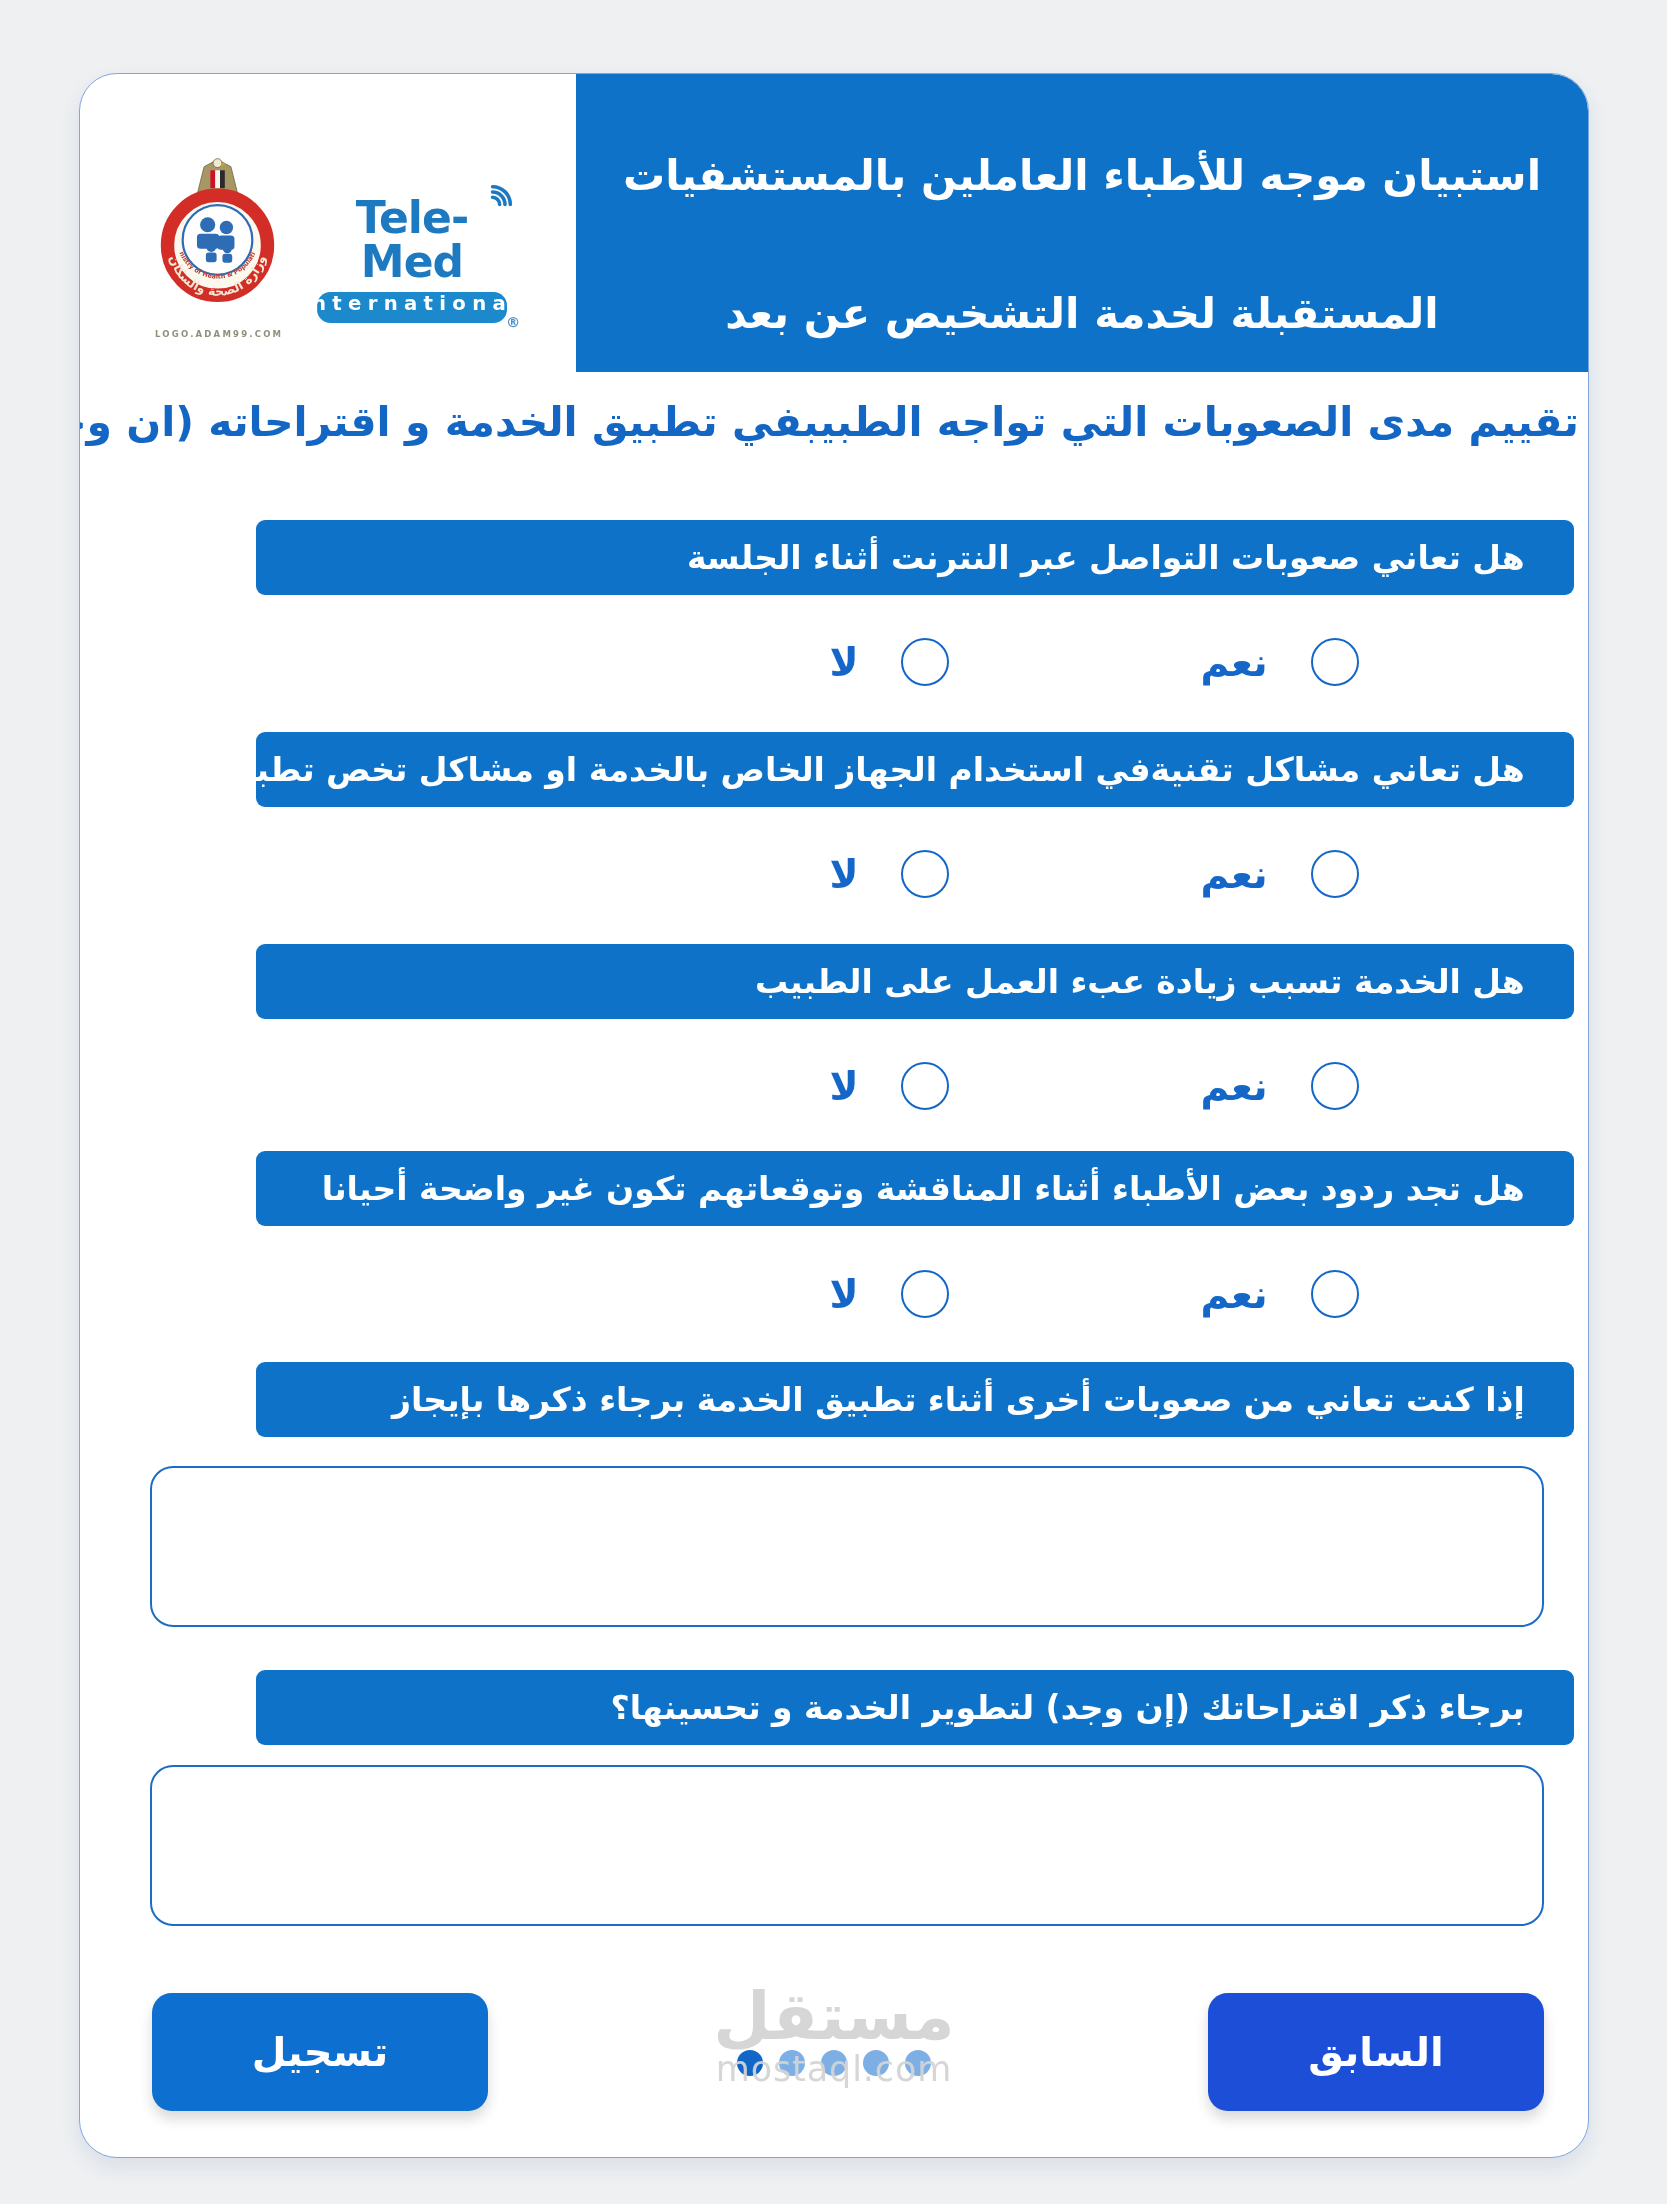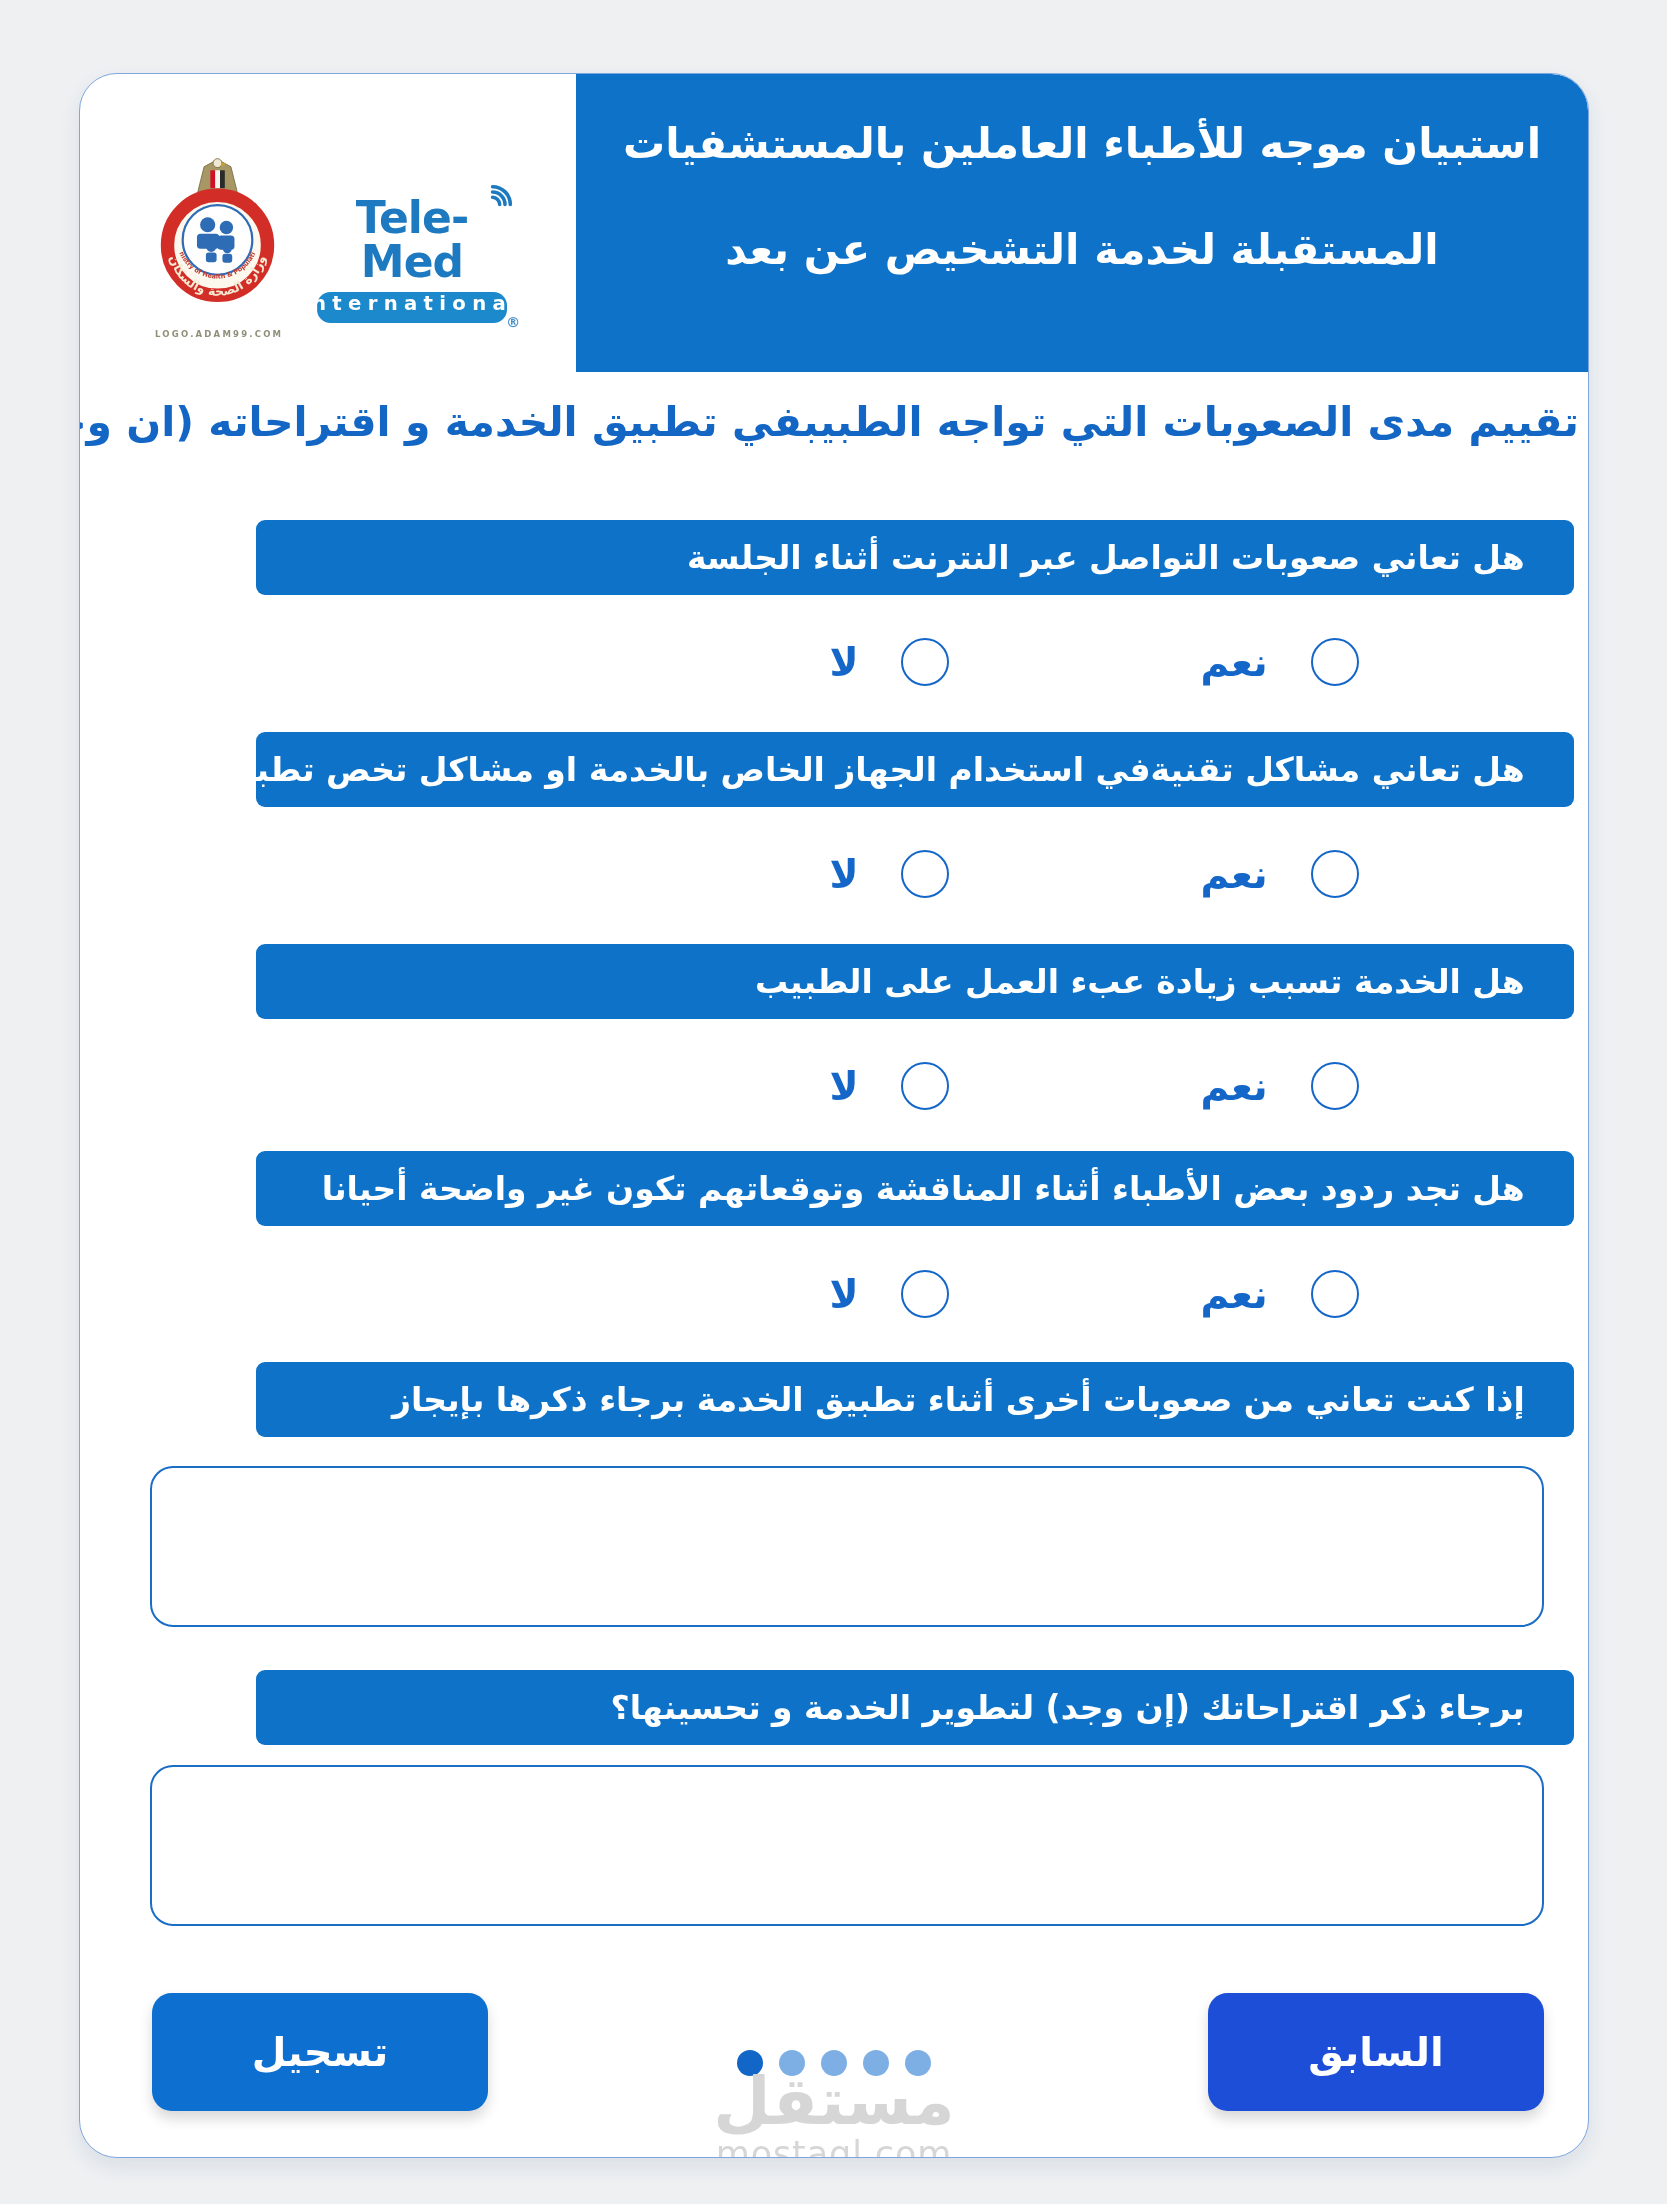--- a/index.html
+++ b/index.html
@@ -15,21 +15,21 @@
     background:#ffffff; border:1.8px solid #7fa6df; border-radius:38px;
     overflow:hidden; box-shadow:0 9px 19.7px rgba(40,80,140,.10);
   }
   
   .header {
     position:absolute; top:0; right:0; left:496px; height:298px;
     background:#0d72c8; border-radius:0 36px 0 0;
     display:flex; flex-direction:column; align-items:center;
     padding-top:49px; gap:64px; direction:rtl;
   }
-  .header .line { color:#fff; font-size:42px; font-weight:bold; line-height:1; white-space:nowrap; }
+  .header .line { color:#fff; font-size:42px; font-weight:bold; line-height:1; white-space:nowrap;margin-top:32px; }
   
   .ministry { position:absolute; left:75px; top:82px; width:125px; text-align:center; }
   .ministry .caption { margin-top:20px; font-size:8.5px; letter-spacing:2.2px; color:#8f8f7a; font-weight:bold; }
   .telemed { position:absolute; left:237px; top:122px; width:190px; }
   .telemed .wordmark {
     font-size:44px; font-weight:800; color:#1d79c0; letter-spacing:-0.9px;
     line-height:1; text-align:center; position:relative;
   }
   .telemed .wifi { position:absolute; right:-14.3px; top:-19.7px; }
   .telemed .intl {
@@ -74,21 +74,21 @@
     position:absolute; top:1919px; height:118px; width:336px;
     border:none; border-radius:19.7px; color:#fff; font-size:40px; font-weight:bold;
     font-family:"DejaVu Sans", sans-serif; display:flex; align-items:center; justify-content:center;
     cursor:pointer; box-shadow:0 7.2px 12.5px rgba(0,0,0,.15); direction:rtl;
   }
   .btn-submit { left:72px; background:#0d6fd0; }
   .btn-prev  { left:1128px; background:#1d4ed8; }
   .dots { position:absolute; top:1976px; left:0; right:0; display:flex; justify-content:center; gap:16px; }
   .dot { width:26px; height:26px; border-radius:50%; background:#7dafe4; cursor:pointer; }
   .dot.active { background:#1266c8; }
-  .watermark { position:absolute; top:1995px; left:0; right:0; text-align:center; color:#d4d4d4; opacity:.95; pointer-events:none; }
+  .watermark { position:absolute; top:1910px; left:0; right:0; text-align:center; color:#d4d4d4; opacity:.95; pointer-events:none; }
   .watermark .w1 { font-size:66px; font-weight:bold; line-height:1; direction:rtl; }
   .watermark .w2 { font-size:35px; line-height:1.1; letter-spacing:0.9px; }
 </style>
 </head>
 <body>
 
 <div id="card">
 
   <div class="ministry">
     <svg width="125" height="150" viewBox="0 0 140 168">

